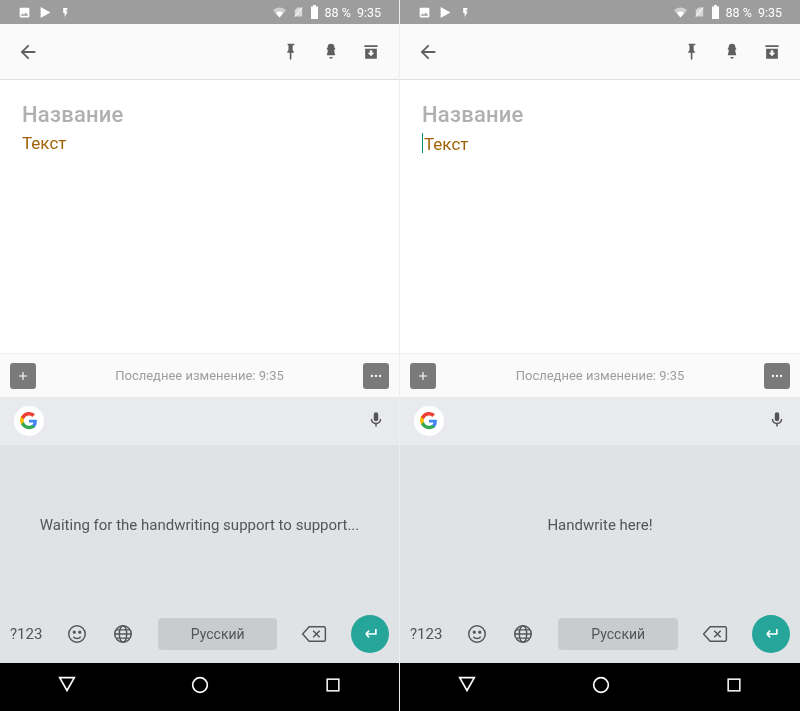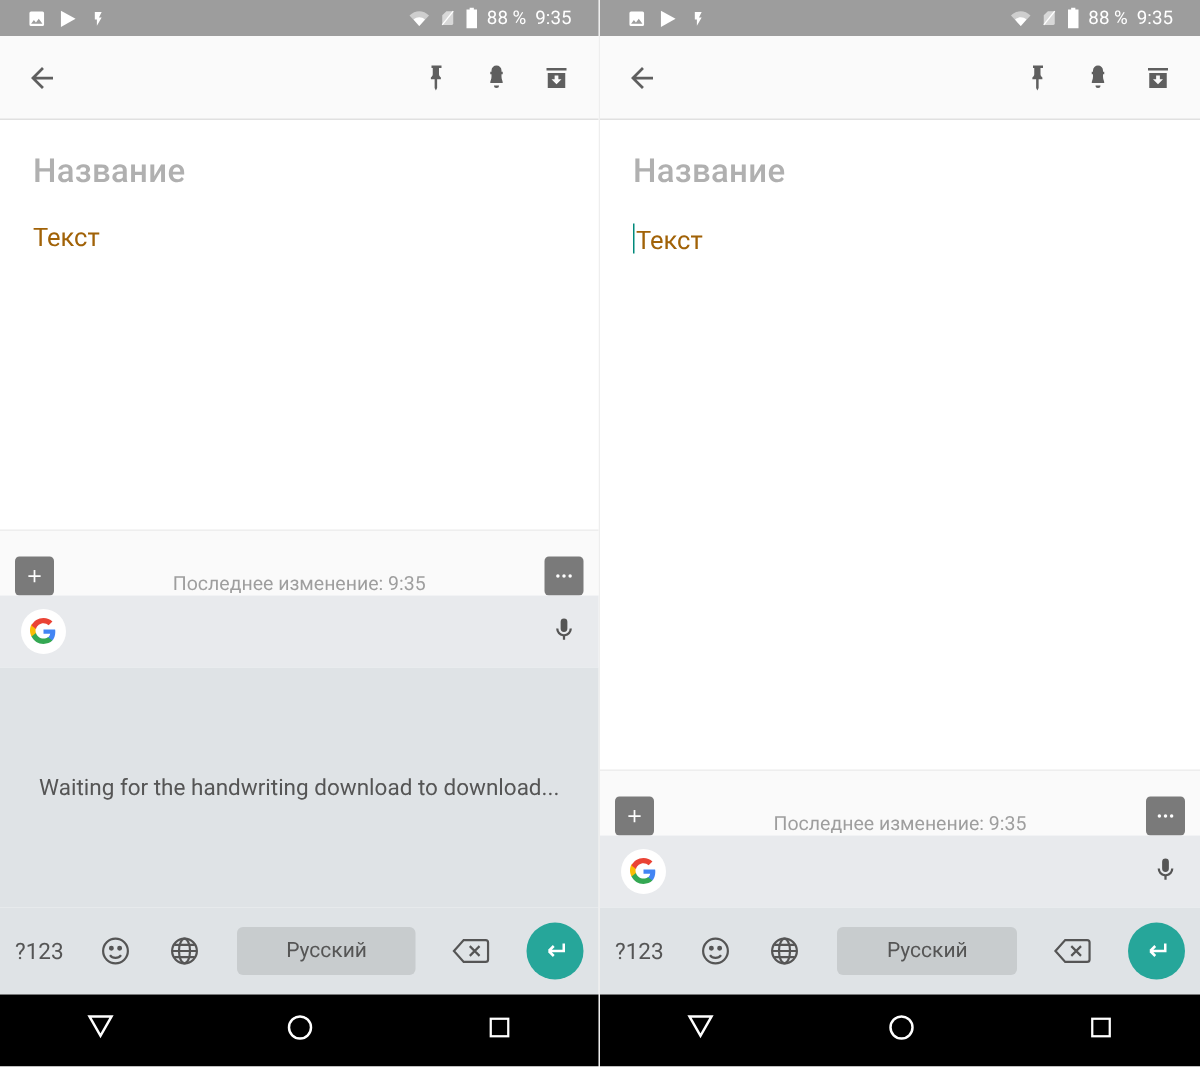--- a/index.html
+++ b/index.html
@@ -52,21 +52,21 @@
   
   .note {
     flex: 1;
     background: #fff;
     padding: 22px 22px 0 22px;
   }
   .note .title {
     color: #b0b0b0;
     font-size: 22px;
     font-weight: 500;
-    margin-bottom: 22px;
+    margin-bottom: 6px;
     letter-spacing: 0.2px;
   }
   .note .body {
     color: #a16207;
     font-size: 17px;
     position: relative;
   }
   .note .body .cursor {
     display:inline-block;
     width:1px; height:20px;
@@ -74,21 +74,21 @@
     vertical-align:-3px;
     margin-right:1px;
   }
 
   
   .strip {
     height: 44px;
     background: #fafafa;
     border-top: 1px solid #eee;
     display:flex;
-    align-items:flex-end;
+    align-items:center;
     padding: 0 10px;
     gap: 8px;
   }
   .sqbtn {
     width: 26px; height: 26px;
     background: #7a7a7a;
     border-radius: 3px;
     display:flex; align-items:center; justify-content:center;
   }
   .sqbtn svg { fill: #fff; }
@@ -260,21 +260,21 @@
         </svg>
     </div>
     <div>
       <svg width="18" height="22" viewBox="0 0 24 24" fill="#555">
           <path d="M12 15a3 3 0 0 0 3-3V6a3 3 0 0 0-6 0v6a3 3 0 0 0 3 3zm5-3a5 5 0 0 1-10 0H5a7 7 0 0 0 6 6.9V22h2v-3.1A7 7 0 0 0 19 12h-2z"></path>
         </svg>
     </div>
   </div>
 
   <div class="hw">
-    <span>Waiting for the handwriting download to download...</span>
+    <span>Waiting for the handwriting support to support...</span>
   </div>
 
   <div class="krow">
     <div class="sym">?123</div>
     <div class="iconbtn">
       <svg width="22" height="22" viewBox="0 0 24 24" stroke-width="1.6">
           <circle cx="12" cy="12" r="9"></circle>
           <circle cx="9" cy="10" r="1" fill="#555"></circle>
           <circle cx="15" cy="10" r="1" fill="#555"></circle>
           <path d="M8 15c1 1.5 2.5 2 4 2s3-.5 4-2"></path>
@@ -416,20 +416,23 @@
           <path fill="#34A853" d="M24 46c6.5 0 11.9-2.1 15.8-5.8l-7.7-6c-2.1 1.4-4.9 2.3-8.1 2.3-6.2 0-11.5-4.2-13.4-9.9H2.7v6.2C6.6 40.7 14.6 46 24 46z"></path>
           <path fill="#FBBC05" d="M10.6 26.6c-.5-1.4-.8-3-.8-4.6s.3-3.2.8-4.6v-6.2H2.7C1 14.8 0 18.8 0 22s1 7.2 2.7 10.8l7.9-6.2z"></path>
           <path fill="#EA4335" d="M24 9.5c3.5 0 6.6 1.2 9.1 3.6l6.8-6.8C35.9 2.4 30.5 0 24 0 14.6 0 6.6 5.3 2.7 13.2l7.9 6.2c1.9-5.7 7.2-9.9 13.4-9.9z"></path>
         </svg>
     </div>
     <div><svg width="18" height="22" viewBox="0 0 24 24" fill="#555">
           <path d="M12 15a3 3 0 0 0 3-3V6a3 3 0 0 0-6 0v6a3 3 0 0 0 3 3zm5-3a5 5 0 0 1-10 0H5a7 7 0 0 0 6 6.9V22h2v-3.1A7 7 0 0 0 19 12h-2z"></path>
         </svg></div>
   </div>
 
+  <div class="hw">
+    <span>Handwrite here!</span>
+  </div>
 
   <div class="krow">
     <div class="sym">?123</div>
     <div class="iconbtn">
         <svg width="22" height="22" viewBox="0 0 24 24" stroke-width="1.6">
           <circle cx="12" cy="12" r="9"></circle>
           <circle cx="9" cy="10" r="1" fill="#555"></circle>
           <circle cx="15" cy="10" r="1" fill="#555"></circle>
           <path d="M8 15c1 1.5 2.5 2 4 2s3-.5 4-2"></path>
         </svg>

